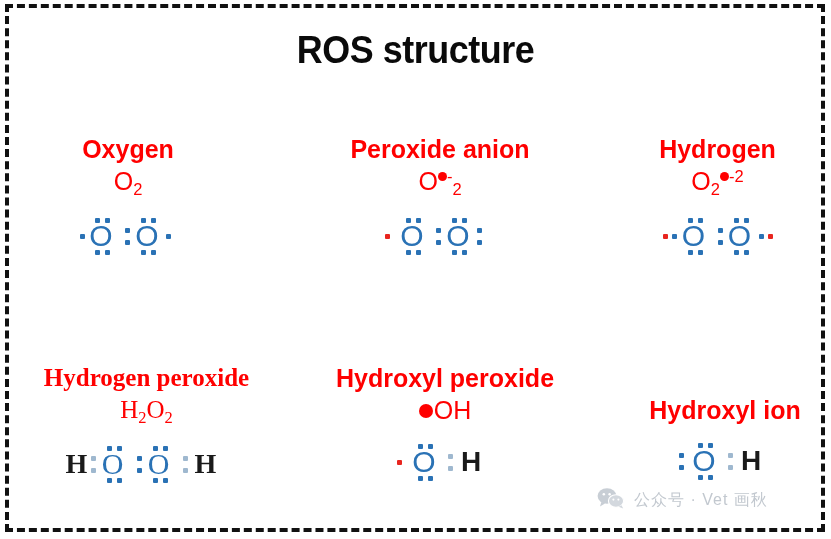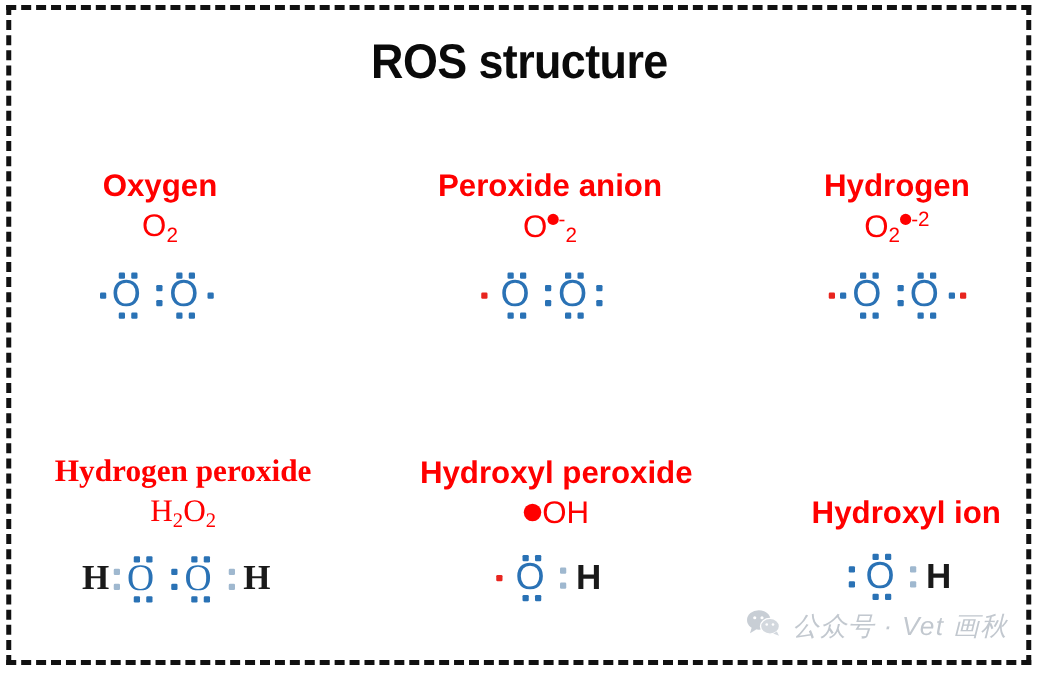--- a/index.html
+++ b/index.html
@@ -125,24 +125,23 @@
 
   
   .watermark {
     position: absolute;
     left: 597px;
     top: 487px;
     display: flex;
     align-items: center;
     gap: 9px;
     color: #c2c8cf;
-    font-size: 21px;
+    font-size: 16px;
     letter-spacing: 1px;
     white-space: nowrap;
-    font-style: italic;
   }
   .wechat-icon { flex: 0 0 auto; }
 </style>
 </head>
 <body>
 
 <div id="slide">
 
   <div class="frame"></div>
 

